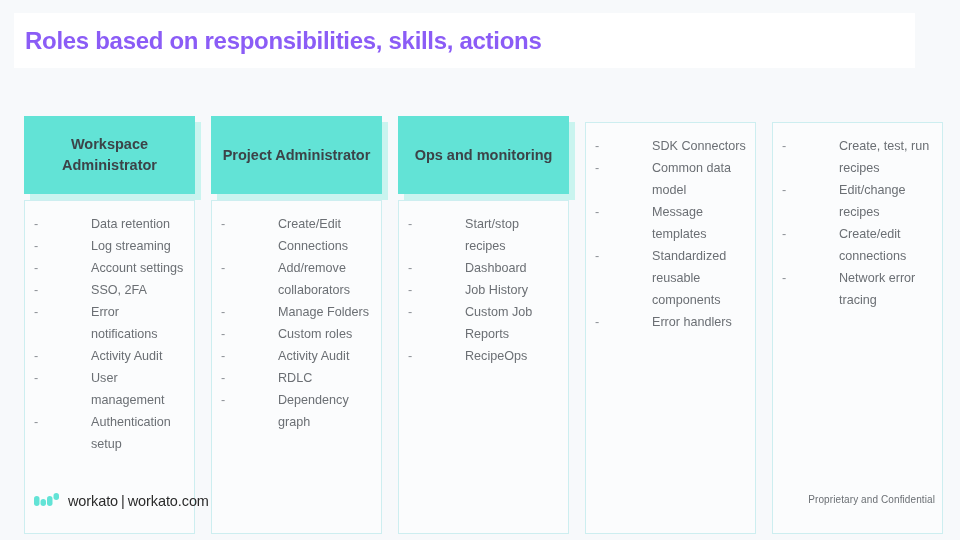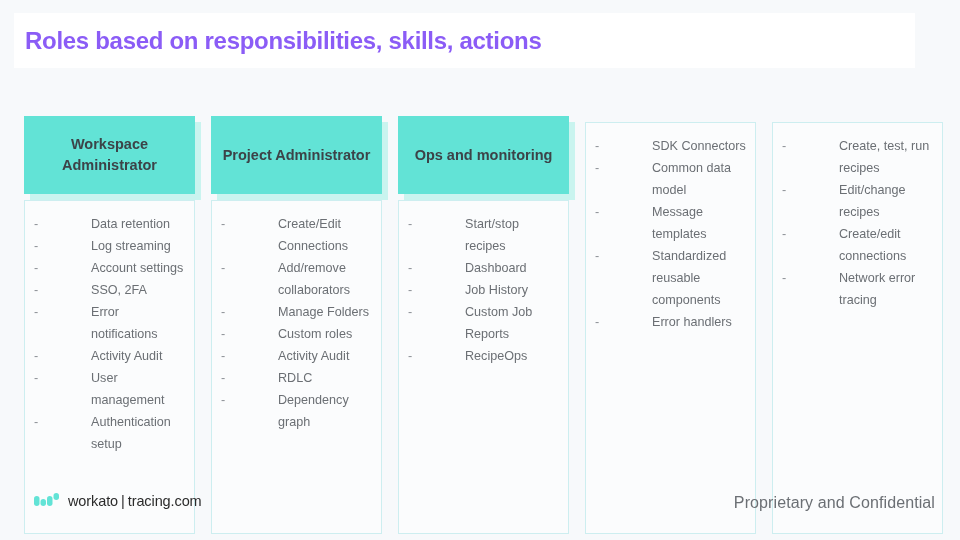--- a/index.html
+++ b/index.html
@@ -152,21 +152,21 @@
     font-weight: normal;
     padding: 0 3px;
   }
   .brand-site {
     font-weight: normal;
   }
   .confidential {
     position: absolute;
     right: 25px;
     top: 6px;
-    font-size: 16px;
+    font-size: 10px;
     color: #6b6f74;
     letter-spacing: 0.1px;
   }
 </style>
 </head>
 <body>
 
 <div class="slide">
 
   <div class="title-band">
@@ -340,18 +340,18 @@
   <div class="footer">
     <div class="brand">
       <svg class="brand-mark" viewBox="0 0 52 34" aria-hidden="true">
         <g fill="#62e3d6">
           <rect x="0" y="8" width="11" height="20" rx="5.5"></rect>
           <rect x="13" y="14" width="11" height="14" rx="5.5"></rect>
           <rect x="26" y="8" width="11" height="20" rx="5.5"></rect>
           <rect x="39" y="2" width="11" height="14" rx="5.5"></rect>
         </g>
       </svg>
-      <div class="brand-text"><span class="brand-name">workato</span><span class="brand-sep">|</span><span class="brand-site">tracing.com</span></div>
+      <div class="brand-text"><span class="brand-name">workato</span><span class="brand-sep">|</span><span class="brand-site">workato.com</span></div>
     </div>
     <div class="confidential">Proprietary and Confidential</div>
   </div>
 
 </div>
 
 </body></html>

